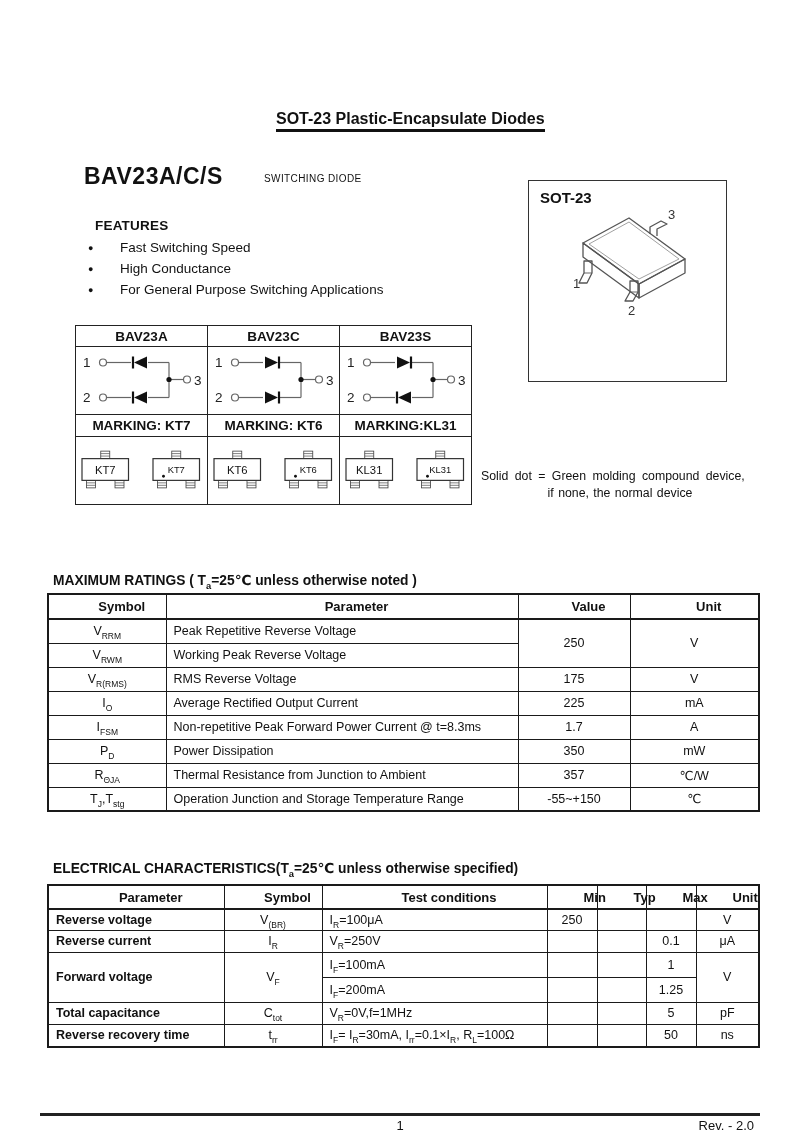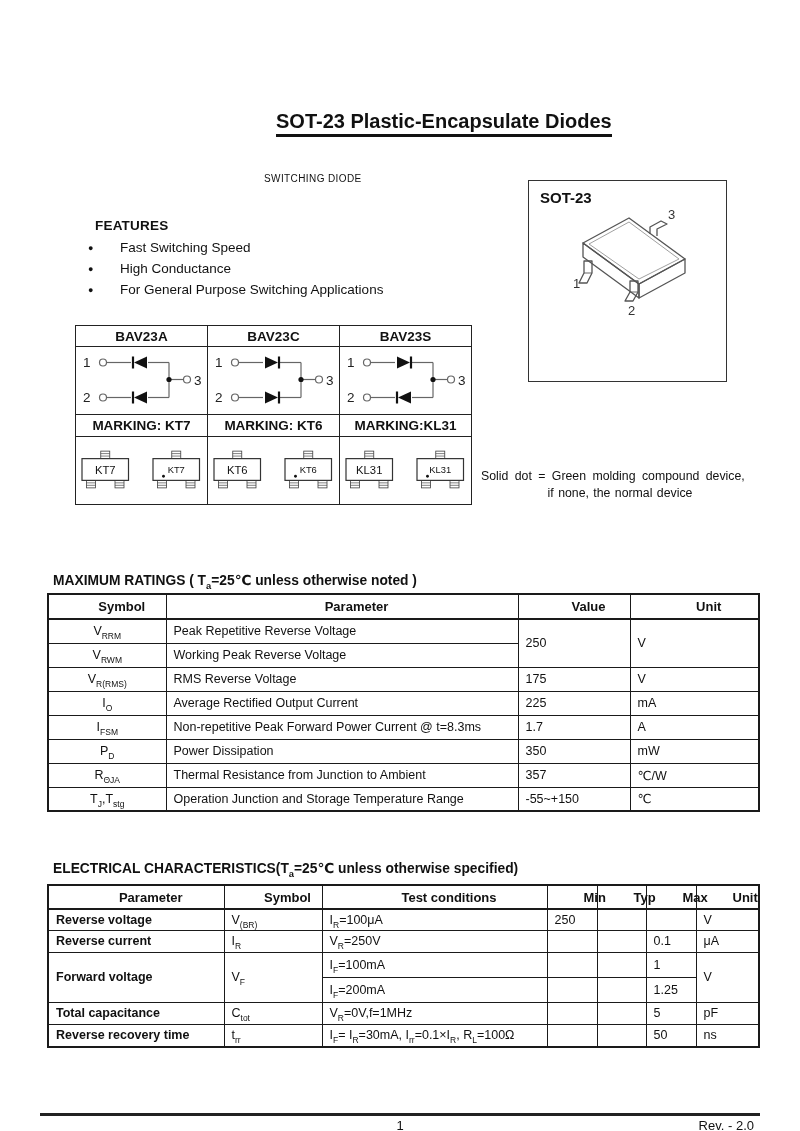--- a/index.html
+++ b/index.html
@@ -2,21 +2,21 @@
 <html><head>
 <meta charset="utf-8">
 <style>
   html,body{margin:0;padding:0;background:#fff;}
   .page{
     position:relative;width:800px;height:1131px;background:#ffffff;
     font-family:"Liberation Sans","DejaVu Sans",sans-serif;color:#111;overflow:hidden;
   }
   sub{font-size:68%;line-height:0;}
   
-  .doc-title{position:absolute;left:276px;top:110px;font-size:20px;font-weight:bold;
+  .doc-title{position:absolute;left:276px;top:110px;font-size:16px;font-weight:bold;
     border-bottom:3px solid #111;padding-bottom:1px;white-space:nowrap;}
   .part-number{position:absolute;left:84px;top:163px;font-size:23px;font-weight:bold;letter-spacing:.5px;}
   .part-subtitle{position:absolute;left:264px;top:173px;font-size:10px;letter-spacing:.4px;}
   .features-heading{position:absolute;left:95px;top:218px;font-size:13.5px;font-weight:bold;letter-spacing:.2px;}
   .features-list{position:absolute;left:88px;top:237px;font-size:13.5px;}
   .feature-item{display:flex;align-items:center;height:21px;}
   .feature-bullet{width:32px;font-size:9px;}
   
   .package-box{position:absolute;left:528px;top:180px;width:197px;height:200px;border:1.5px solid #333;}
   .package-box-label{position:absolute;left:11px;top:8px;font-size:15px;font-weight:bold;}
@@ -33,34 +33,35 @@
   .note .nl2{text-align:center;word-spacing:1px;}
   
   .sec-heading{position:absolute;font-size:13.8px;font-weight:bold;white-space:nowrap;padding-left:7px;}
   .mr-heading{left:46px;top:572px;}
   .ec-heading{left:46px;top:860px;}
   .dtable{position:absolute;border-collapse:collapse;table-layout:fixed;border:2px solid #1a1a1a;}
   .dtable th,.dtable td{border:1px solid #1a1a1a;padding:0 7px;font-size:12.5px;vertical-align:middle;}
   .dtable th{font-size:13px;font-weight:bold;text-align:center;border-bottom:2px solid #1a1a1a;padding-left:36px;}
   #max-table{left:47px;top:593px;width:711px;}
   #elec-table{left:47px;top:884px;width:711px;}
-  .c{text-align:left;margin-top:37px;} .l{text-align:left;} .b{font-weight:bold;}
+  .c{text-align:center;margin-top:37px;} .l{text-align:left;} .b{font-weight:bold;}
   .sym{font-weight:normal;text-align:center;font-size:13px;}
   
   .footer-line{position:absolute;left:40px;top:1113px;width:720px;height:2.5px;background:#222;}
   .footer-page{position:absolute;left:0;top:1118px;width:800px;text-align:center;font-size:13px;}
   .footer-rev{position:absolute;right:46px;top:1118px;font-size:13px;}
 </style>
 </head>
 <body>
 
 <div class="page">
 
   <div class="doc-title">SOT-23 Plastic-Encapsulate Diodes</div>
 
+  <div class="part-number">BAV23A/C/S</div>
   <div class="part-subtitle">SWITCHING DIODE</div>
 
   <div class="features-heading">FEATURES</div>
   <div class="features-list" id="features-list">
       <div class="feature-item">
         <span class="feature-bullet">●</span>
         <span>Fast Switching Speed</span>
       </div>
       <div class="feature-item">
         <span class="feature-bullet">●</span>

